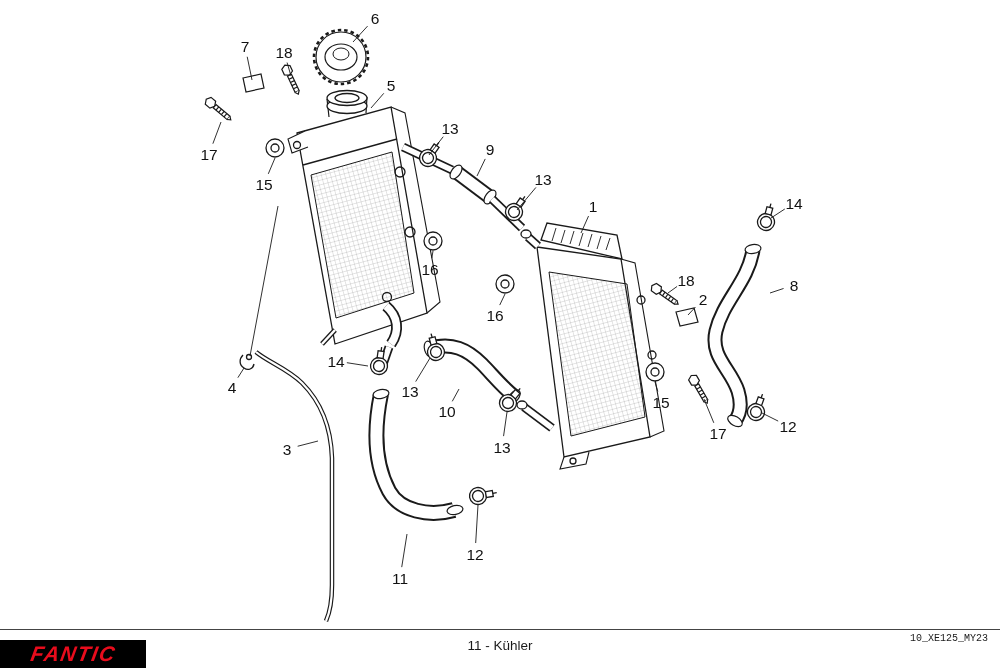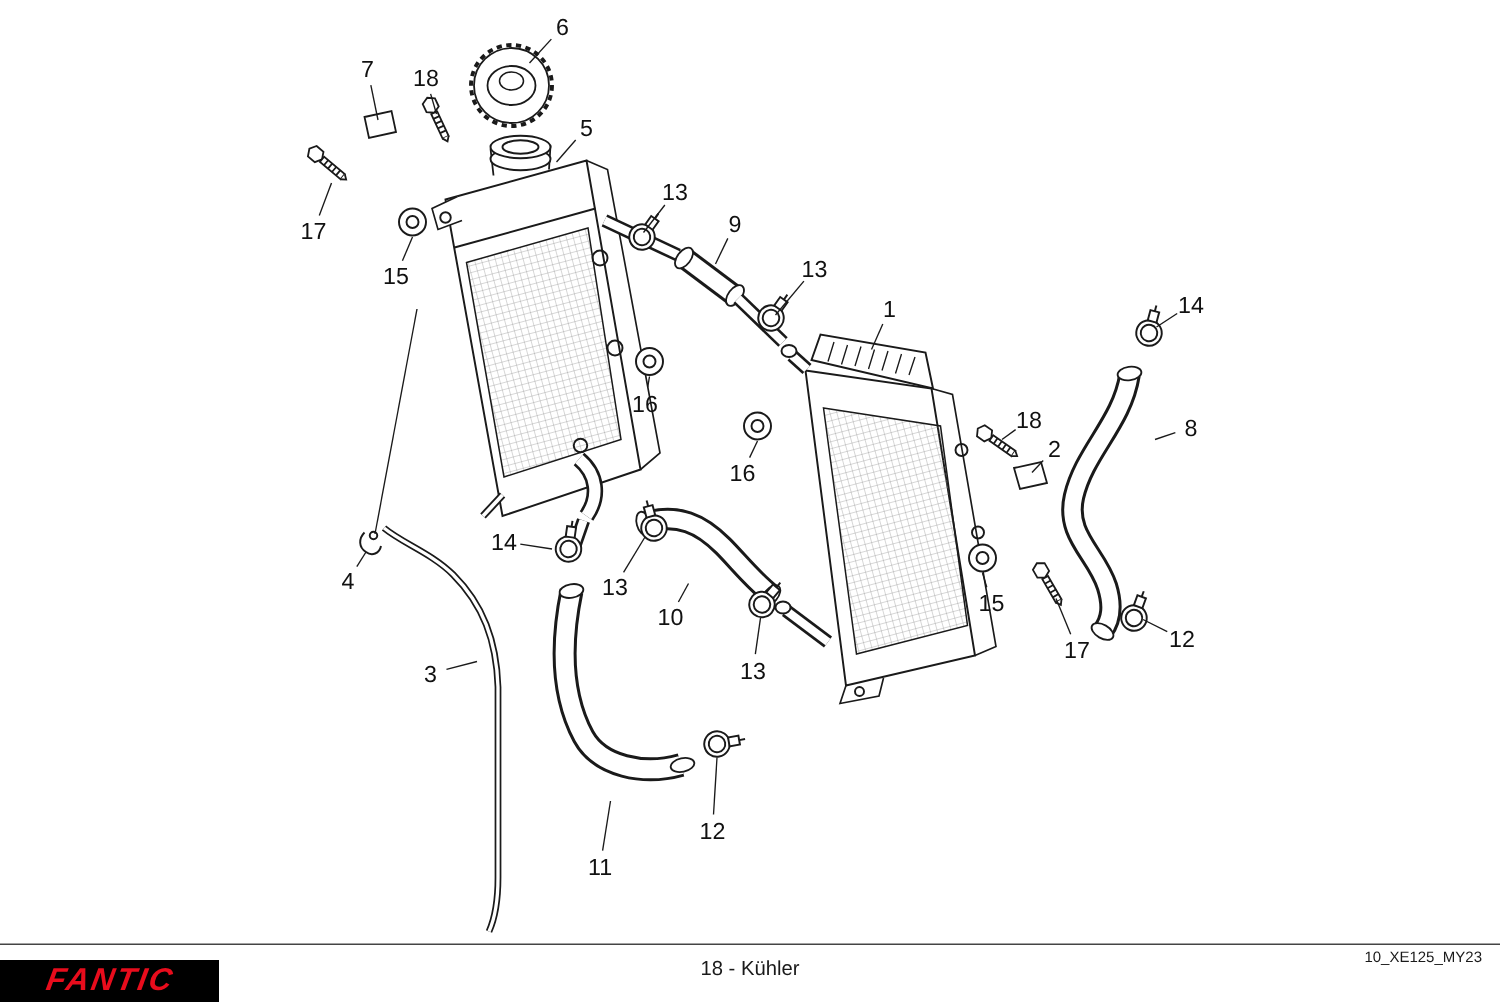--- a/index.html
+++ b/index.html
@@ -8,21 +8,21 @@
   #diagram{position:absolute;top:0;left:0;}
   .leader{stroke:#1a1a1a;stroke-width:0.9;}
   .callout{font-family:"Liberation Sans",sans-serif;font-size:15.5px;fill:#111;text-anchor:middle;}
   .footer{position:absolute;left:0;bottom:0;width:1000px;height:39px;}
   .footer-rule{position:absolute;top:0;left:0;width:100%;height:0;border-top:1px solid #444;}
   .logo-box{position:absolute;left:0;bottom:0;width:146px;height:28px;background:#000;
             display:flex;align-items:center;justify-content:center;}
   .logo-text{color:#e80c1c;font-style:italic;font-weight:bold;font-size:21px;letter-spacing:1.5px;
              transform:skewX(-10deg);font-family:"Liberation Sans",sans-serif;}
   .footer-title{position:absolute;top:9px;left:0;width:100%;text-align:center;font-size:13.5px;color:#1a1a1a;}
-  .footer-ref{position:absolute;top:4px;right:12px;font-size:10px;color:#1a1a1a;}
+  .footer-ref{position:absolute;top:4px;right:12px;font-size:10px;color:#1a1a1a;font-family:Liberation Mono, monospace;}
 </style>
 </head>
 <body>
 
 <div class="page">
 
   <svg id="diagram" width="1000" height="628" viewBox="0 0 1000 628">
     <defs>
       <pattern id="corePat" width="4.5" height="4.5" patternUnits="userSpaceOnUse" patternTransform="rotate(75)">
         <path d="M0 0H4.5M0 0V4.5" stroke="#8a8a8a" stroke-width="0.45"></path>
@@ -219,17 +219,17 @@
         <line x1="401.72826553608644" y1="567.1366166303137" x2="407" y2="534" class="leader"></line>
         <text x="400" y="583.5" class="callout">11</text>
       </g>
   </svg>
 
   <div class="footer">
     <div class="footer-rule"></div>
     <div class="logo-box">
       <span class="logo-text">FANTIC</span>
     </div>
-    <div class="footer-title">18 - Kühler</div>
+    <div class="footer-title">11 - Kühler</div>
     <div class="footer-ref">10_XE125_MY23</div>
   </div>
 
 </div>
 
 </body></html>

